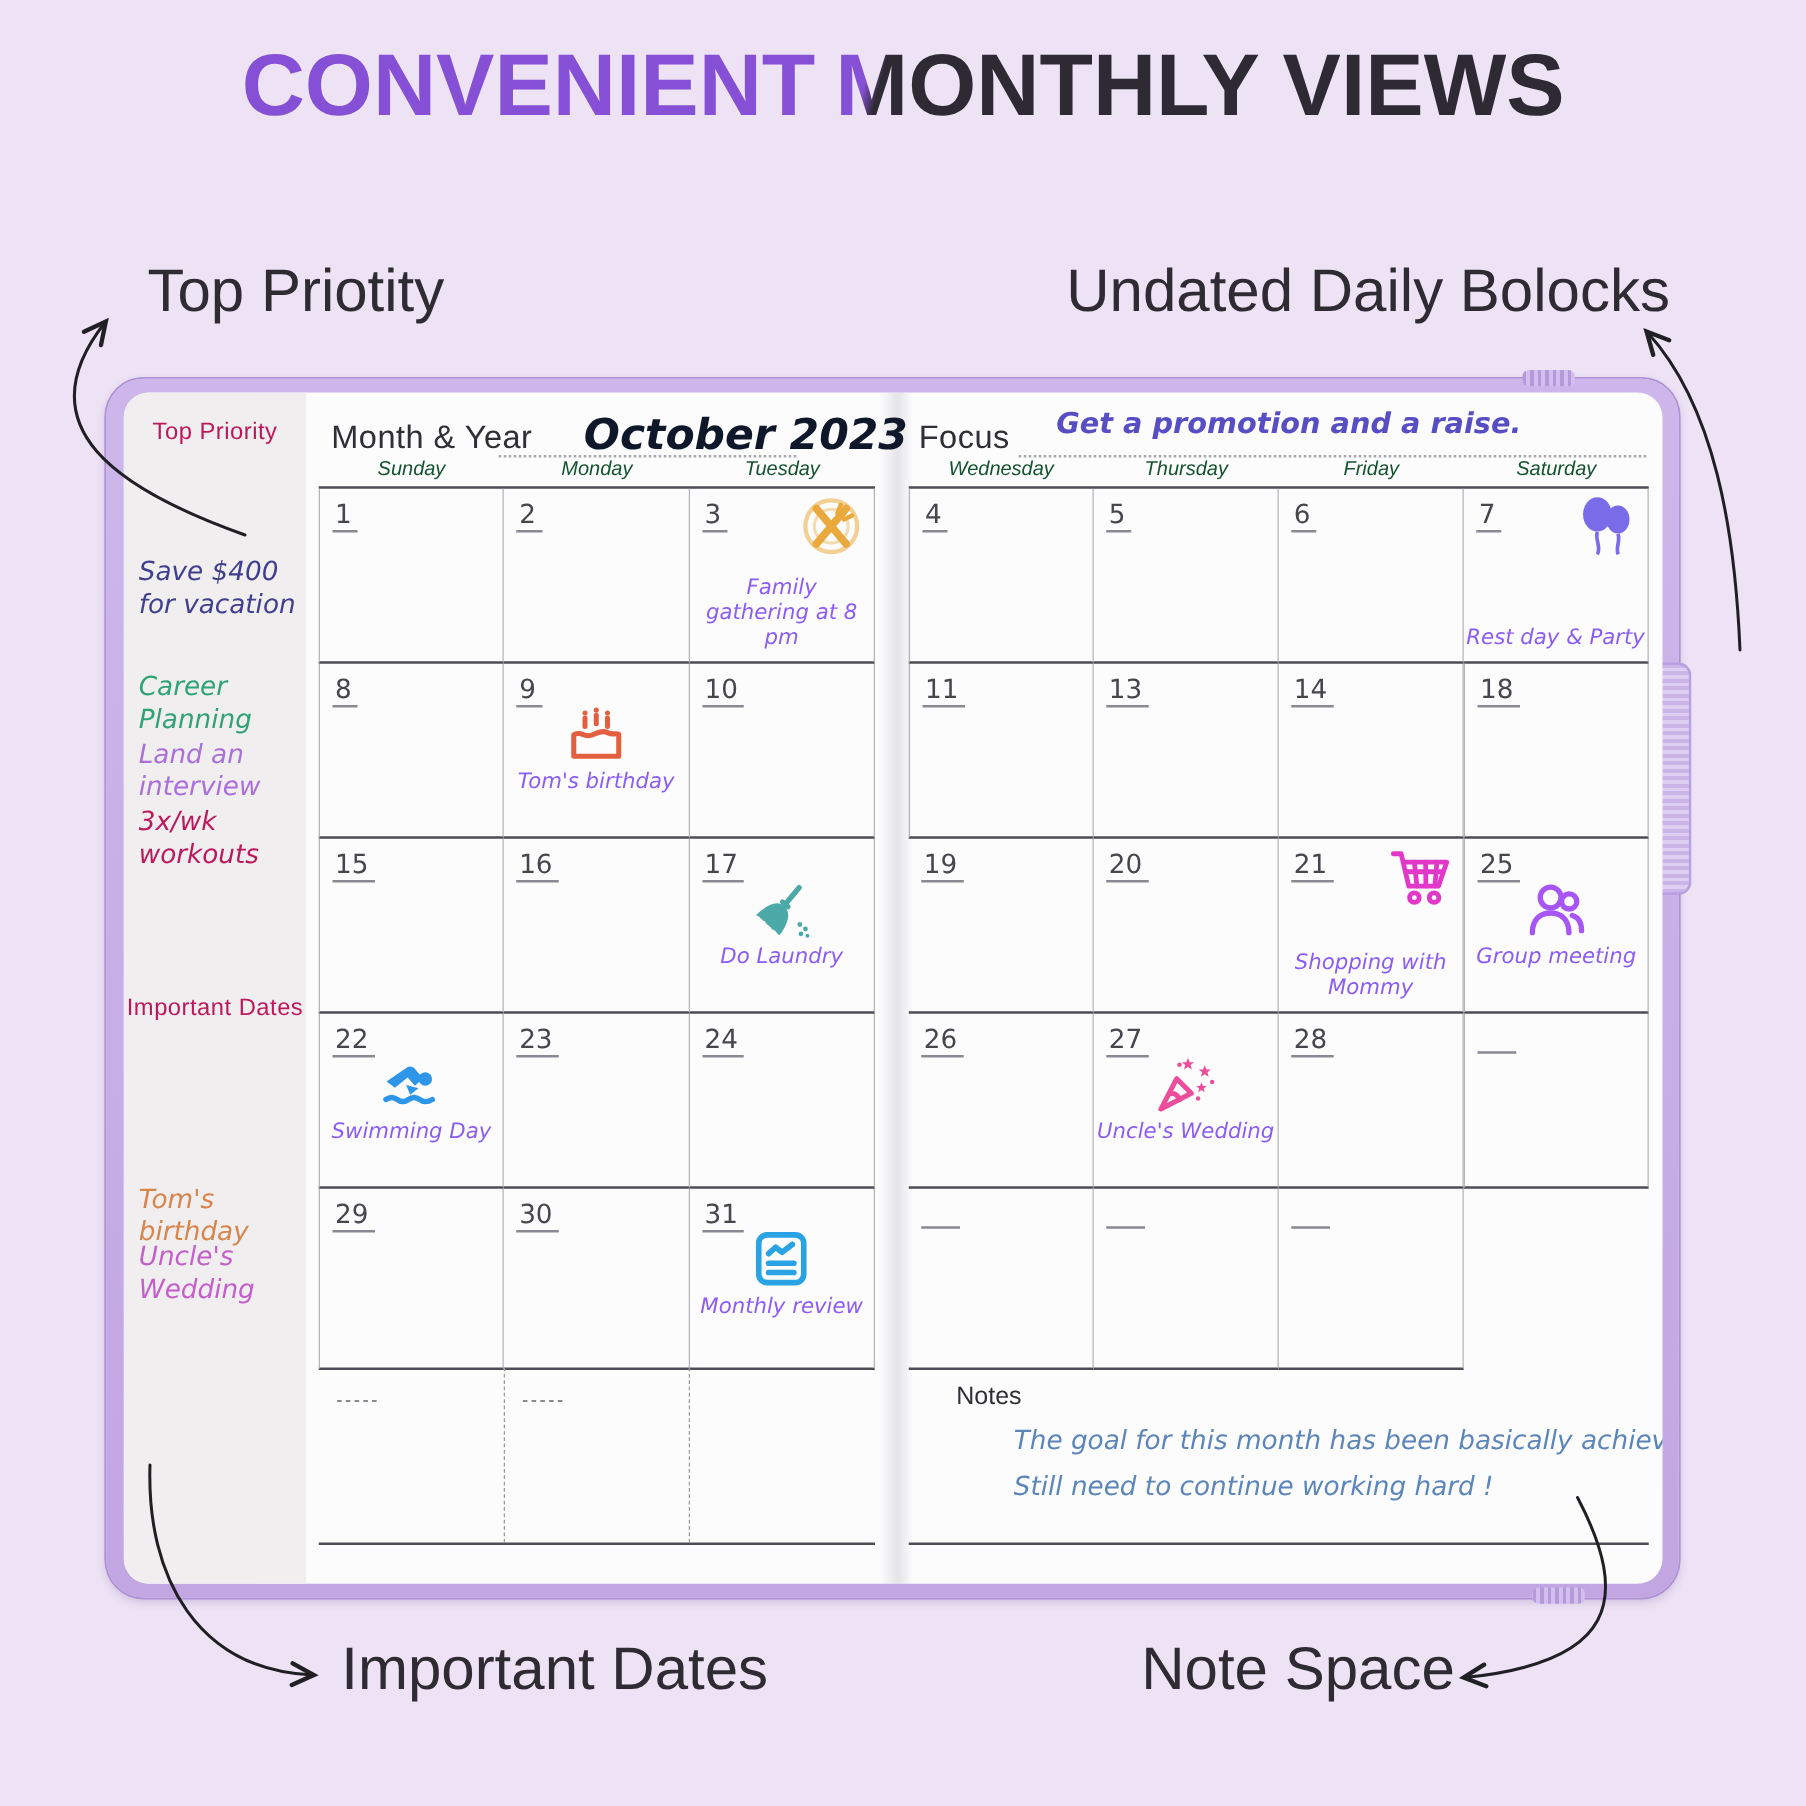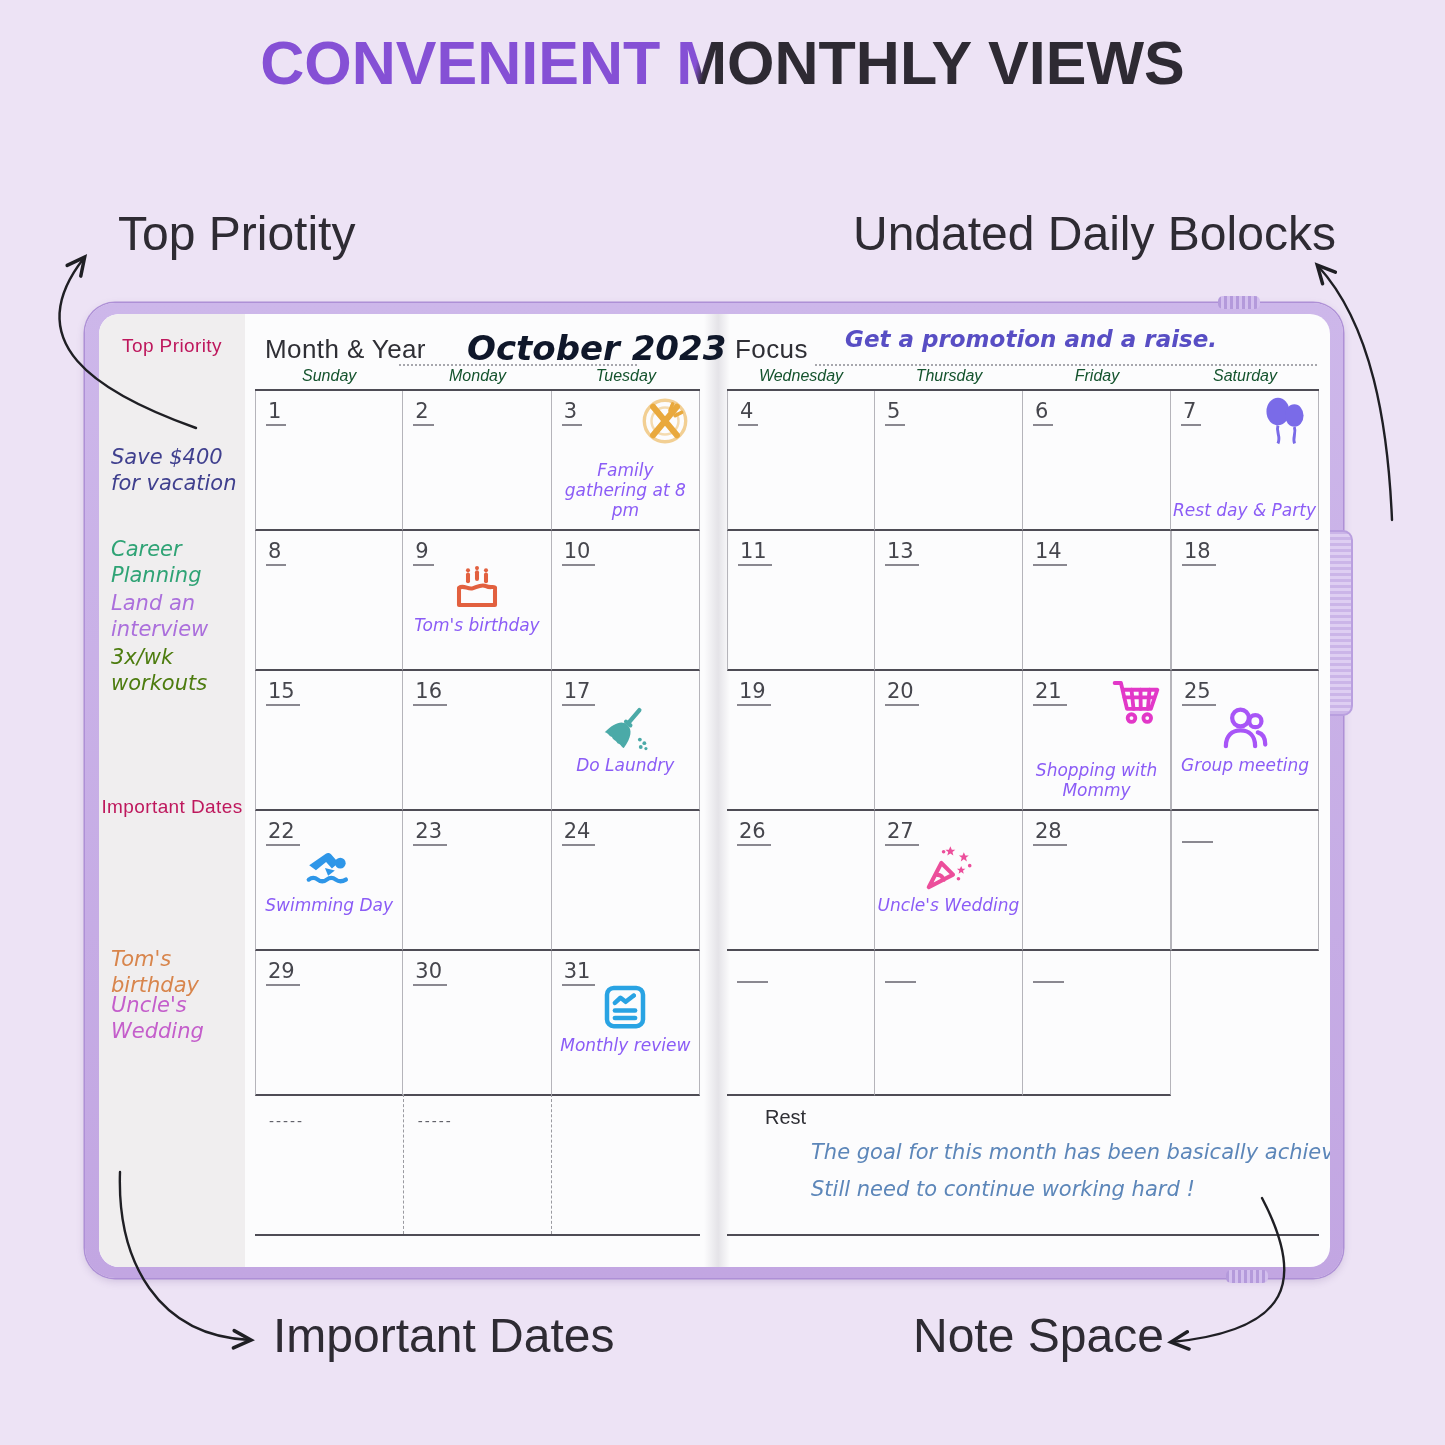--- a/index.html
+++ b/index.html
@@ -1,21 +1,21 @@
 <!DOCTYPE html>
 <html><head>
 <meta charset="utf-8">
 <style>
   html,body{margin:0;padding:0;}
   .canvas{position:relative;width:1445px;height:1445px;background:#EDE3F5;overflow:hidden;
           font-family:"Liberation Sans", sans-serif;}
 
   
   .title{position:absolute;top:28px;left:0;width:100%;text-align:center;margin:0;
-         font-size:61px;font-weight:bold;letter-spacing:0px;white-space:nowrap;}
+         font-size:70px;font-weight:bold;letter-spacing:0px;white-space:nowrap;}
   .title .t1{color:#8550D5;margin-right:16px;}
   .title .tm{background:linear-gradient(105deg,#8550D5 42%,#2E2A33 58%);
              -webkit-background-clip:text;background-clip:text;color:transparent;}
   .title .t2{color:#2E2A33;}
 
   
   .callout{position:absolute;font-size:48px;font-weight:300;color:#2E2B33;white-space:nowrap;}
   .co-tl{left:118px;top:206px;}
   .co-tr{left:853px;top:206px;}
   .co-bl{left:273px;top:1308px;}
@@ -117,21 +117,21 @@
 
     <div class="pages">
       <div class="binding"></div>
 
       <aside class="sidebar">
         <div class="sb-label sb-label1">Top Priority</div>
         <div id="priority-list">
             <div class="sb-item hand" style="color: rgb(63, 63, 142); top: 130px;">Save $400 for vacation</div>
             <div class="sb-item hand" style="color: rgb(47, 163, 117); top: 222px;">Career Planning</div>
             <div class="sb-item hand" style="color: rgb(171, 111, 220); top: 276px;">Land an interview</div>
-            <div class="sb-item hand" style="color: #4d7c0f; top: 330px;">3x/wk workouts</div>
+            <div class="sb-item hand" style="color: #be185d; top: 330px;">3x/wk workouts</div>
           </div>
         <div class="sb-label sb-label2">Important Dates</div>
         <div id="dates-list">
             <div class="sb-item hand" style="color: rgb(216, 133, 76); top: 632px;">Tom's birthday</div>
             <div class="sb-item hand" style="color: rgb(196, 94, 203); top: 678px;">Uncle's Wedding</div>
           </div>
       </aside>
 
       <div class="hdr-label hl-month">Month &amp; Year</div>
       <div class="dotline dl-month"></div>
@@ -271,21 +271,21 @@
           <div class="r6cell dashed">
             <span class="r6dash">-----</span>
           </div>
           <div class="r6cell dashed">
             <span class="r6dash">-----</span>
           </div>
           <div class="r6cell"></div>
         </div>
 
       <div class="notes-area">
-        <div class="notes-label">Rest</div>
+        <div class="notes-label">Notes</div>
         <div class="notes-line nl1 hand">The goal for this month has been basically achieved.</div>
         <div class="notes-line nl2 hand">Still need to continue working hard !</div>
       </div>
     </div>
   </div>
 
   <svg class="arrows" viewBox="0 0 1445 1445">
     <defs>
       <marker id="ah" viewBox="0 0 12 10" markerWidth="26" markerHeight="22" refX="8.5" refY="5" orient="auto" markerUnits="userSpaceOnUse">
         <path d="M1,1 L9,5 L1,9" fill="none" stroke="#1F1F24" stroke-width="1.6" stroke-linecap="round"></path>

